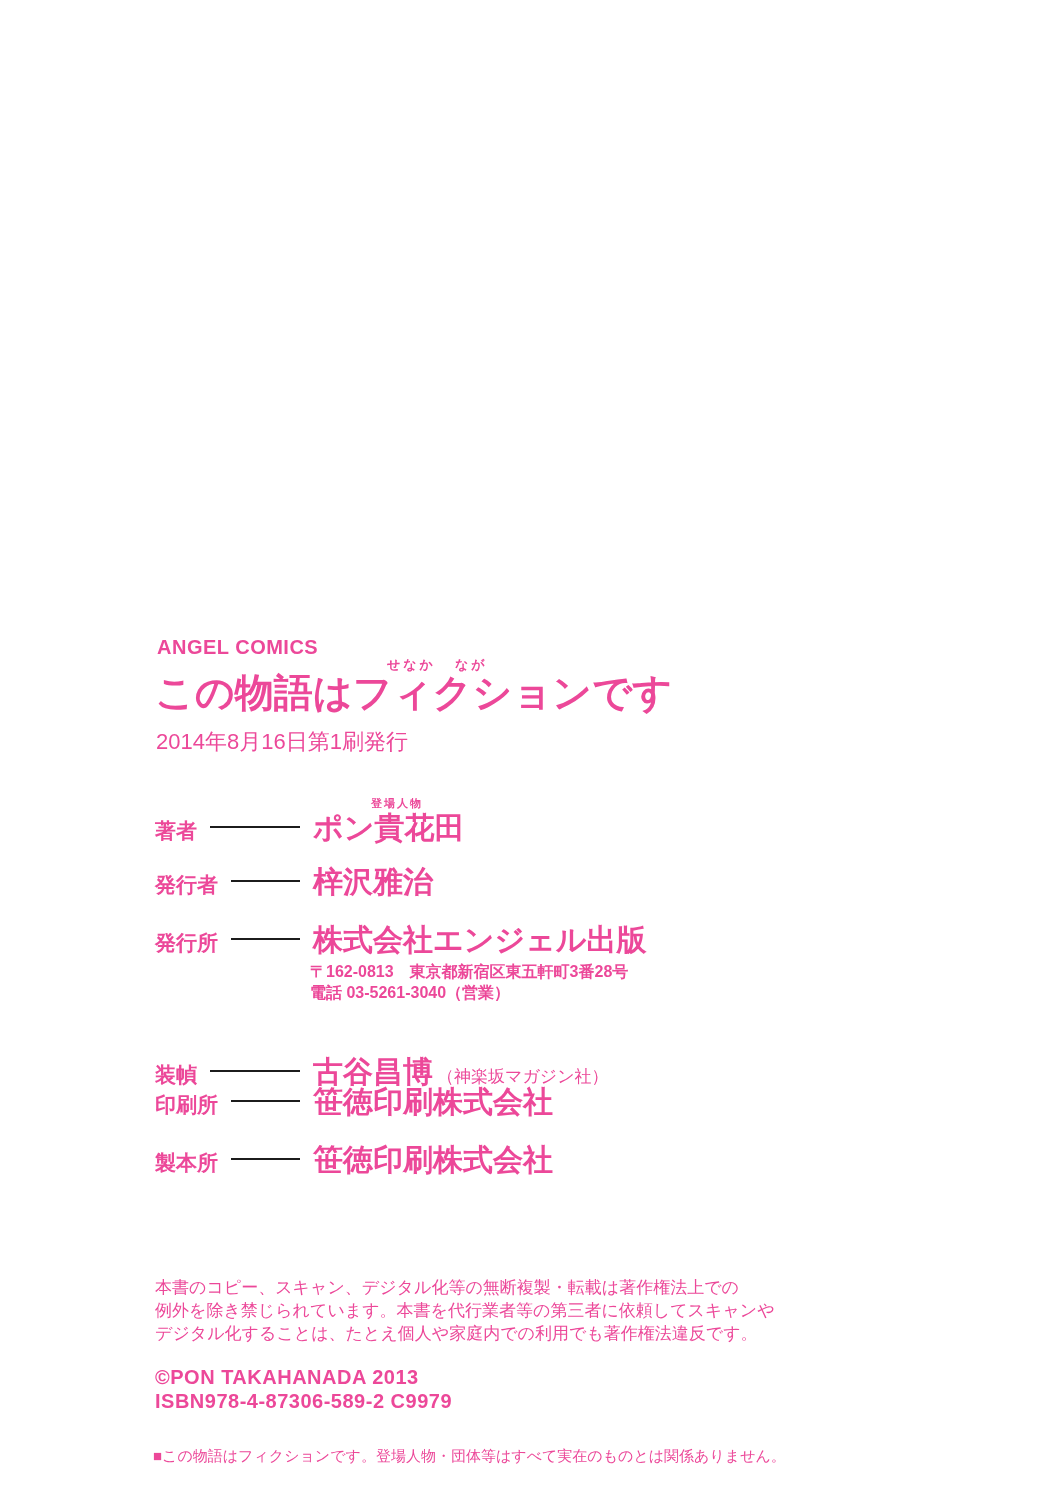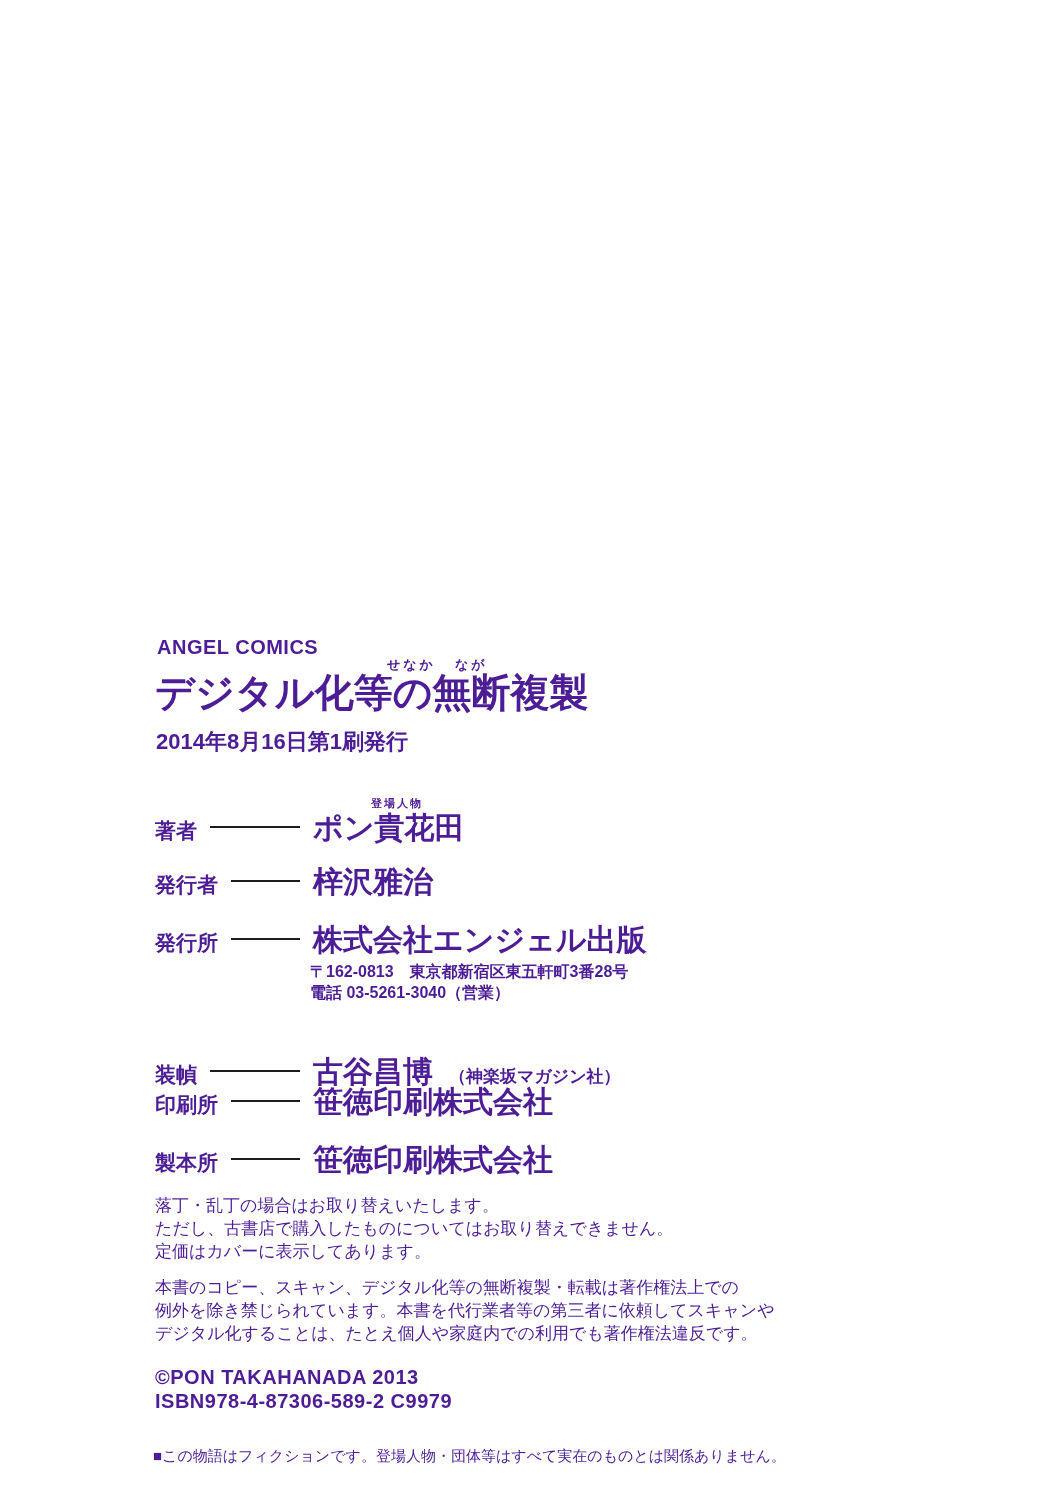--- a/index.html
+++ b/index.html
@@ -5,21 +5,21 @@
   html, body {
     margin: 0;
     padding: 0;
     background: #ffffff;
   }
   .page {
     position: relative;
     width: 1055px;
     height: 1500px;
     background: #ffffff;
-    color: #4c1d95;
+    color: #ec4899;
     font-family: "Liberation Sans", "DejaVu Sans", sans-serif;
     overflow: hidden;
   }
   .abs { position: absolute; }
 
   .imprint {
     left: 157px; top: 636px;
     font-size: 20px;
     font-weight: 800;
     letter-spacing: 0.5px;
@@ -47,21 +47,21 @@
     font-size: 39px;
     line-height: 1.05;
     font-weight: 900;
     letter-spacing: 0px;
     white-space: nowrap;
   }
 
   .edition {
     left: 156px; top: 727px;
     font-size: 22px;
-    font-weight: 700;
+    font-weight: 400;
   }
 
   .credit-row {
     left: 155px;
     width: 620px;
     height: 34px;
     display: flex;
     align-items: center;
   }
   .label-wrap {
@@ -94,22 +94,22 @@
     position: absolute;
     left: 58px;
     top: -14px;
     font-size: 11px;
     font-weight: 700;
     letter-spacing: 2px;
     white-space: nowrap;
   }
   .value-note {
     font-size: 17px;
-    font-weight: 700;
-    margin-left: 16px;
+    font-weight: 400;
+    margin-left: 4px;
     text-align: center;
   }
 
   .address-line {
     left: 310px;
     font-size: 16px;
     font-weight: 600;
     white-space: nowrap;
   }
 
@@ -140,21 +140,21 @@
 </head>
 <body>
 
 <div class="page">
 
   <div class="abs imprint">ANGEL COMICS</div>
 
   <div class="abs title-block">
     <span class="title-furi furi-senaka">せなか</span>
     <span class="title-furi furi-naga">なが</span>
-    <h1 class="book-title">デジタル化等の無断複製</h1>
+    <h1 class="book-title">この物語はフィクションです</h1>
   </div>
 
   <div class="abs edition">2014年8月16日第1刷発行</div>
 
   <div class="abs credit-row" style="top:810px">
     <div class="label-wrap">
       <span class="credit-label">著者</span>
       <span class="rule"></span>
     </div>
     <span class="credit-value">
@@ -201,25 +201,20 @@
   </div>
 
   <div class="abs credit-row" style="top:1142px">
     <div class="label-wrap">
       <span class="credit-label">製本所</span>
       <span class="rule"></span>
     </div>
     <span class="credit-value">笹徳印刷株式会社</span>
   </div>
 
-  <div class="abs notice" style="top:1194px">
-    <div>落丁・乱丁の場合はお取り替えいたします。</div>
-    <div>ただし、古書店で購入したものについてはお取り替えできません。</div>
-    <div>定価はカバーに表示してあります。</div>
-  </div>
 
   <div class="abs notice" style="top:1276px">
     <div>本書のコピー、スキャン、デジタル化等の無断複製・転載は著作権法上での</div>
     <div>例外を除き禁じられています。本書を代行業者等の第三者に依頼してスキャンや</div>
     <div>デジタル化することは、たとえ個人や家庭内での利用でも著作権法違反です。</div>
   </div>
 
   <div class="abs copyright-block">
     <div>©PON TAKAHANADA 2013</div>
     <div>ISBN978-4-87306-589-2 C9979</div>

